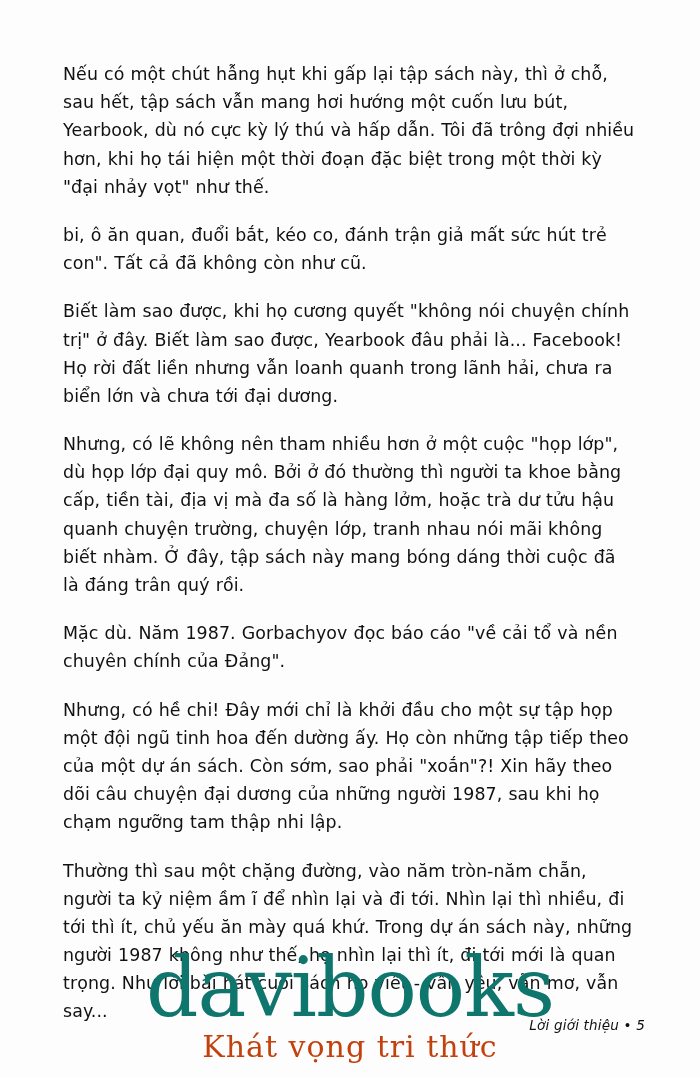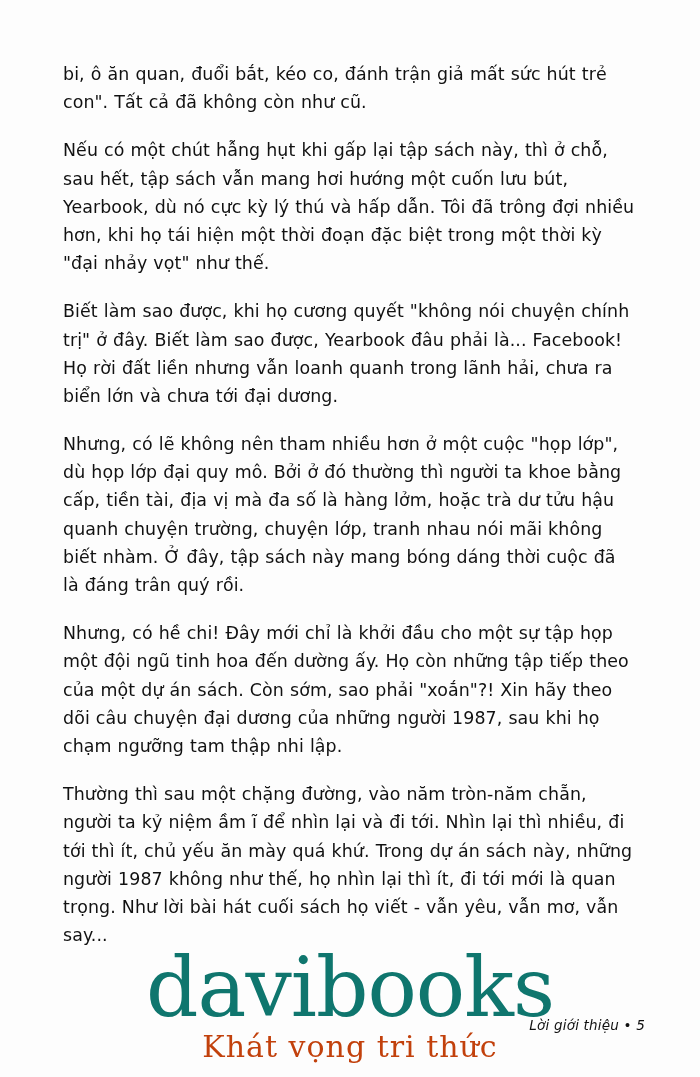--- a/index.html
+++ b/index.html
@@ -77,24 +77,25 @@
     display: block;
     margin-top: 2px;
   }
 </style>
 </head>
 <body>
 
 <div class="page">
 
   <div class="content">
+    <p class="para">Nếu có một chút hẫng hụt khi gấp lại tập sách này, thì ở chỗ, sau hết, tập sách vẫn mang hơi hướng một cuốn lưu bút, Yearbook, dù nó cực kỳ lý thú và hấp dẫn. Tôi đã trông đợi nhiều hơn, khi họ tái hiện một thời đoạn đặc biệt trong một thời kỳ "đại nhảy vọt" như thế.</p>
     <p class="para">bi, ô ăn quan, đuổi bắt, kéo co, đánh trận giả mất sức hút trẻ con". Tất cả đã không còn như cũ.</p>
-    <p class="para">Nếu có một chút hẫng hụt khi gấp lại tập sách này, thì ở chỗ, sau hết, tập sách vẫn mang hơi hướng một cuốn lưu bút, Yearbook, dù nó cực kỳ lý thú và hấp dẫn. Tôi đã trông đợi nhiều hơn, khi họ tái hiện một thời đoạn đặc biệt trong một thời kỳ "đại nhảy vọt" như thế.</p>
     <p class="para">Biết làm sao được, khi họ cương quyết "không nói chuyện chính trị" ở đây. Biết làm sao được, Yearbook đâu phải là... Facebook! Họ rời đất liền nhưng vẫn loanh quanh trong lãnh hải, chưa ra biển lớn và chưa tới đại dương.</p>
     <p class="para">Nhưng, có lẽ không nên tham nhiều hơn ở một cuộc "họp lớp", dù họp lớp đại quy mô. Bởi ở đó thường thì người ta khoe bằng cấp, tiền tài, địa vị mà đa số là hàng lởm, hoặc trà dư tửu hậu quanh chuyện trường, chuyện lớp, tranh nhau nói mãi không biết nhàm. Ở đây, tập sách này mang bóng dáng thời cuộc đã là đáng trân quý rồi.</p>
+    <p class="para">Mặc dù. Năm 1987. Gorbachyov đọc báo cáo "về cải tổ và nền chuyên chính của Đảng".</p>
     <p class="para">Nhưng, có hề chi! Đây mới chỉ là khởi đầu cho một sự tập họp một đội ngũ tinh hoa đến dường ấy. Họ còn những tập tiếp theo của một dự án sách. Còn sớm, sao phải "xoắn"?! Xin hãy theo dõi câu chuyện đại dương của những người 1987, sau khi họ chạm ngưỡng tam thập nhi lập.</p>
     <p class="para">Thường thì sau một chặng đường, vào năm tròn-năm chẵn, người ta kỷ niệm ầm ĩ để nhìn lại và đi tới. Nhìn lại thì nhiều, đi tới thì ít, chủ yếu ăn mày quá khứ. Trong dự án sách này, những người 1987 không như thế, họ nhìn lại thì ít, đi tới mới là quan trọng. Như lời bài hát cuối sách họ viết - vẫn yêu, vẫn mơ, vẫn say...</p>
   </div>
 
   <div class="watermark">
     <span class="wm-main">davibooks</span>
     <span class="wm-sub">Khát vọng tri thức</span>
   </div>
 
   <div class="footer">Lời giới thiệu • 5</div>

